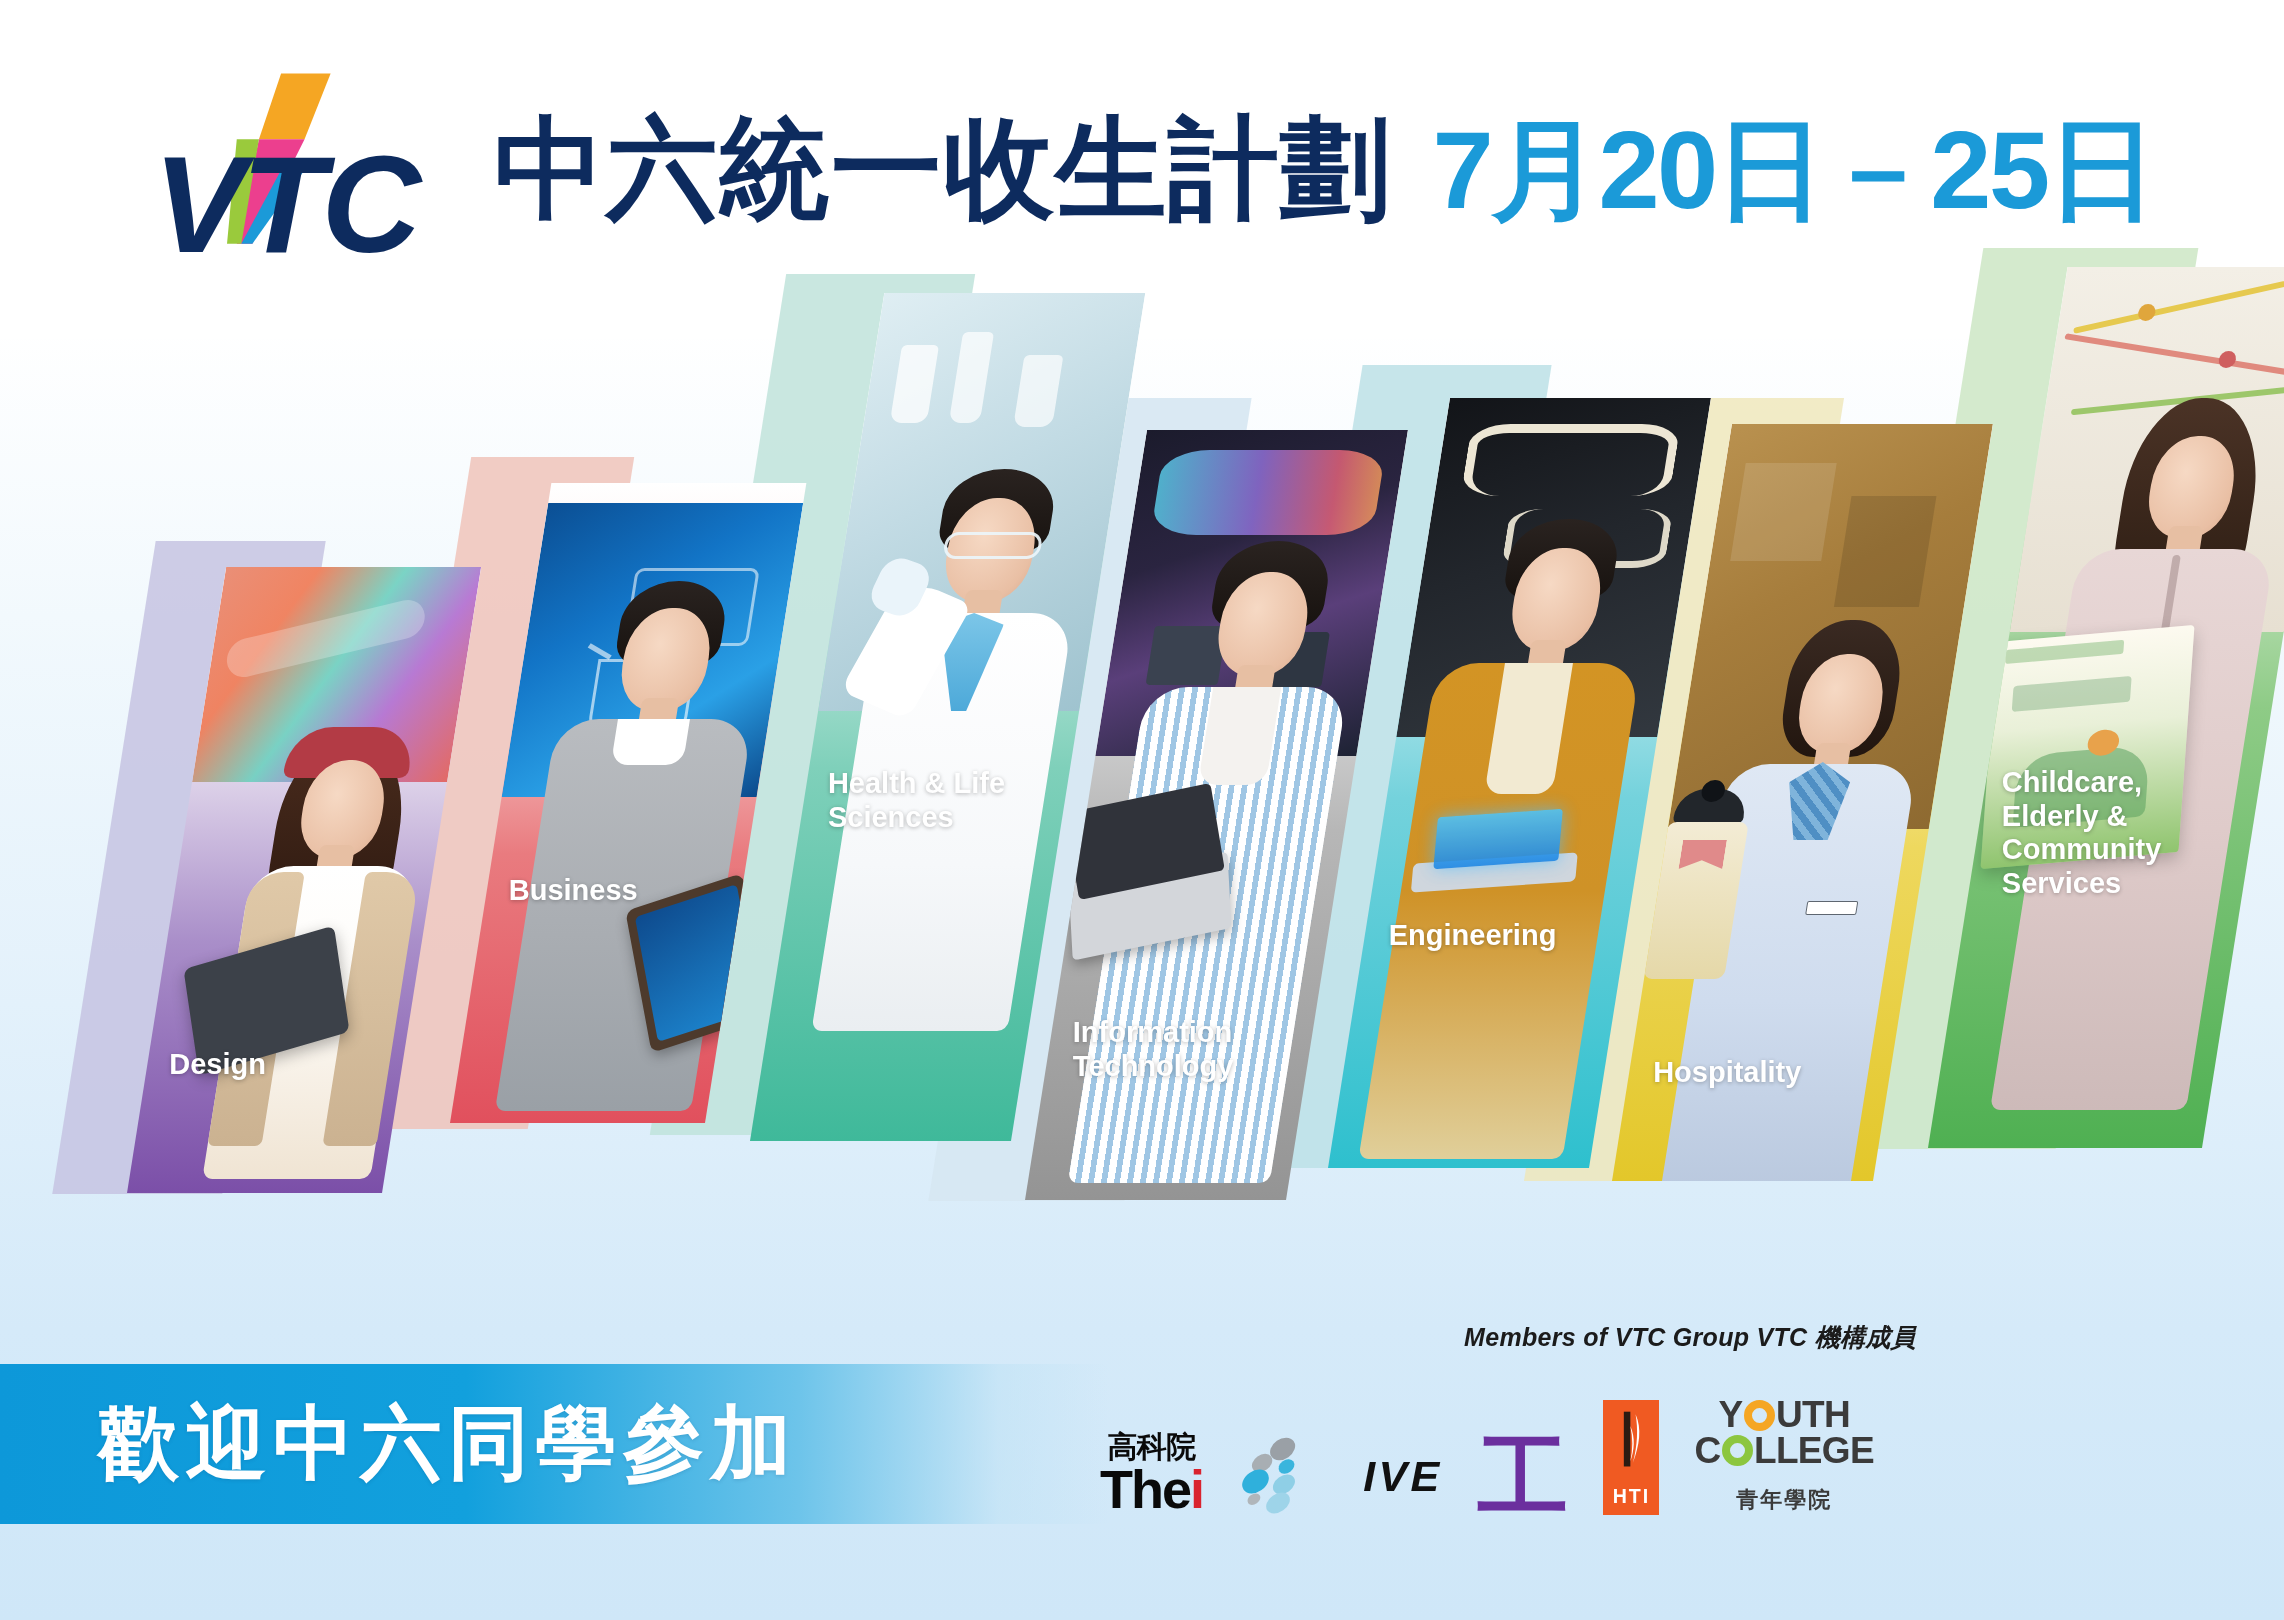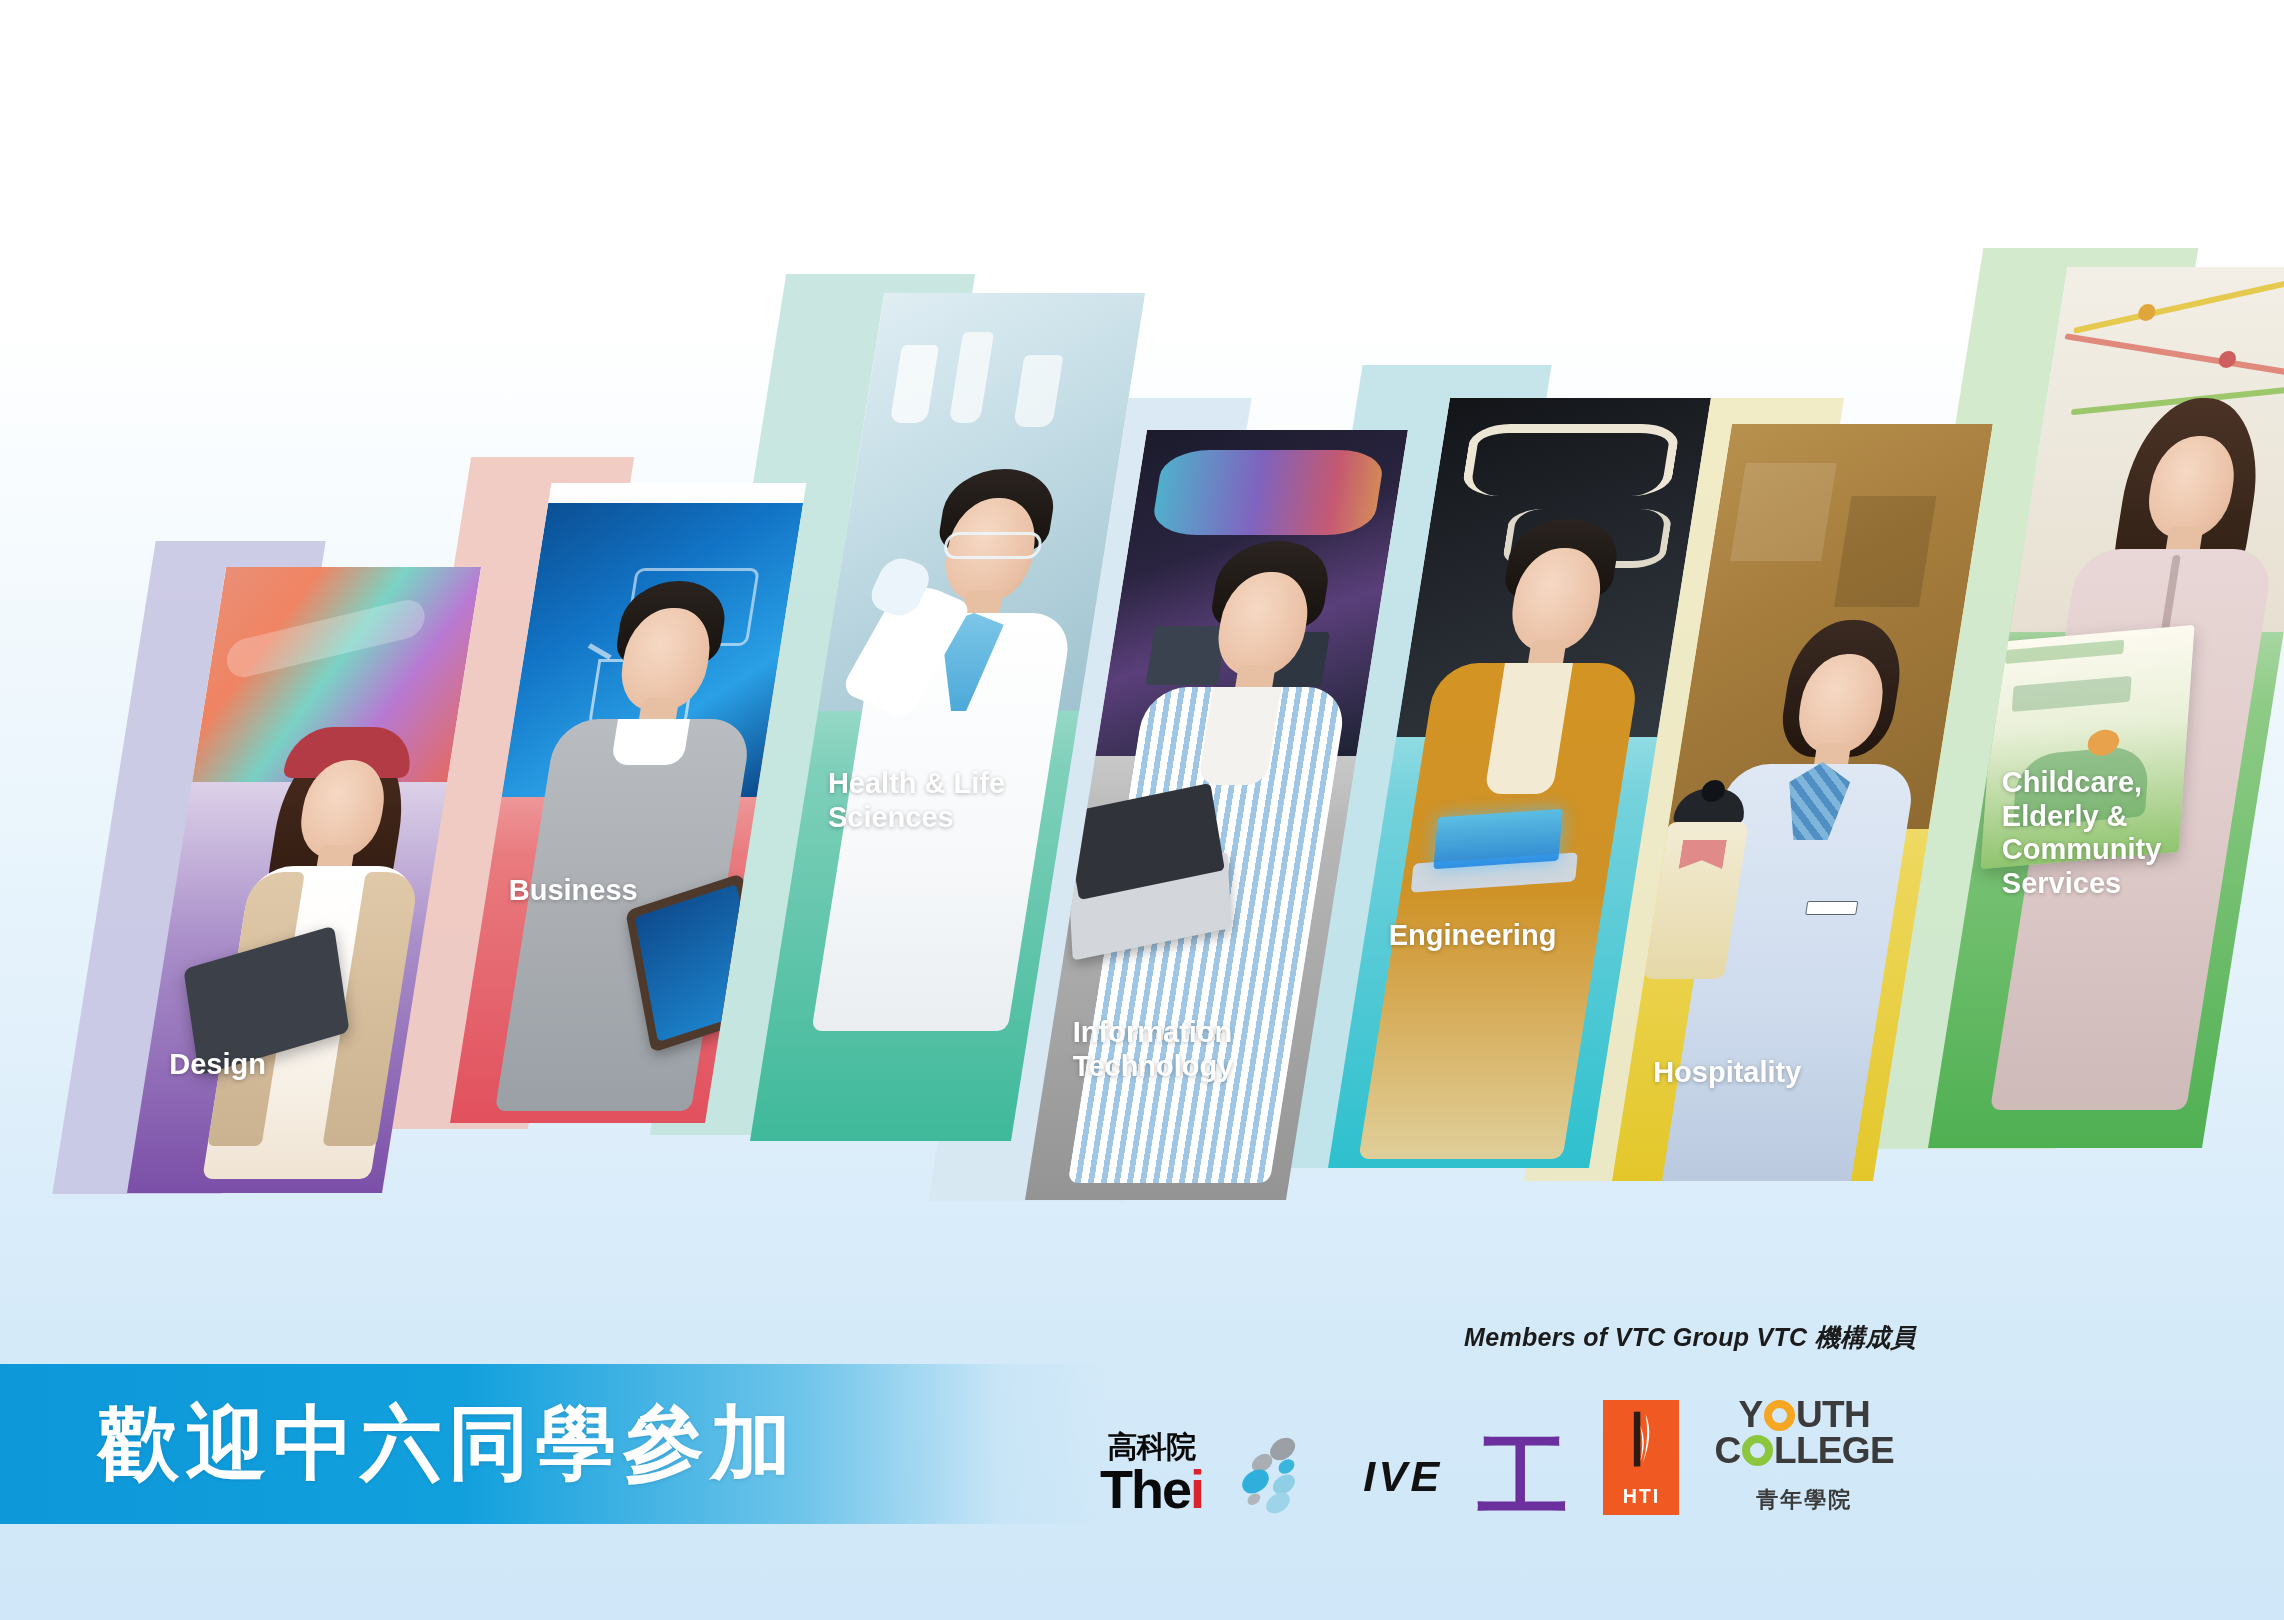--- a/index.html
+++ b/index.html
@@ -117,21 +117,21 @@
   .ive-wrap { display:flex; align-items:center; gap:5.2px; }
   .ive-dots { position:relative; width:84px; height:77px; }
   .ive-dots i { position:absolute; border-radius:50%; display:block; }
   .ive-txt { font-size:43px; font-weight:bold; font-style:italic; color:#111; letter-spacing:3.3px;margin-left:36px; }
 
   
   .purple-mark { font-size:91px; font-weight:bold; color:#6b2f9e; line-height:.82; letter-spacing:0; }
 
   
   .hti-box {
-    width:76px; height:115px; background:#f05a22;
+    width:56px; height:115px; background:#f05a22;
     display:flex; flex-direction:column; align-items:center; justify-content:flex-end;
     position:relative;
   }
   .hti-box .brush {
     position:absolute; top:9px; left:50%; transform:translateX(-50%);
     width:30px; height:68px;
   }
   .hti-box .hti-txt { color:#fff; font-size:19.6px; font-weight:bold; letter-spacing:2px; margin-bottom:6.5px; }
 
   
@@ -149,20 +149,38 @@
   .yc-l1, .yc-l2 { font-size:37px; font-weight:bold; color:#3b3b3b; letter-spacing:-0.7px; line-height:.96; display:flex; align-items:center; }
   .yc-o { display:inline-block; width:31px; height:31px; border-radius:50%; border:8.5px solid #f5a623; margin:0 1.3px; box-sizing:border-box; }
   .yc-o.green { border-color:#8cc63f; }
   .yc-cn { font-size:22px; font-weight:bold; color:#3b3b3b; letter-spacing:2px; margin-top:16px; }
 </style>
 </head>
 <body>
 
 <div id="banner">
 
+  <div id="header">
+    <div id="header-inner">
+
+      <div class="vtc-logo">
+        <svg class="flame" viewBox="0 0 470 310">
+          <polygon points="196,7 272,7 232,108 162,108" fill="#F5A623"></polygon>
+          <polygon points="162,108 232,108 152,268 128,268" fill="#EC3F8E"></polygon>
+          <polygon points="128,108 162,108 135,268 113,268" fill="#9ACA3C"></polygon>
+          <polygon points="196,155 232,155 152,268 135,268" fill="#1B9AD8"></polygon>
+        </svg>
+        <div class="vtc-text">VTC</div>
+      </div>
+
+      <div class="hdr-cn">中六統一收生計劃</div>
+      <div class="hdr-date">7月20日－25日</div>
+
+    </div>
+  </div>
 
   <div id="collage">
 
     <div class="backer" style="left:104px;  top:215px;  width:170px;  height:653px; background:#c6c3e2; opacity:.85;"></div>
     <div class="backer" style="left:418px;  top:131px;  width:163px;  height:672px; background:#f0c3ba; opacity:.85;"></div>
     <div class="backer" style="left:718px; top:-52px;  width:189px;  height:861px; background:#bfe3da; opacity:.85;"></div>
     <div class="backer" style="left:992px; top:72px;  width:196px;  height:803px; background:#d6e7f2; opacity:.9;"></div>
     <div class="backer" style="left:1299px; top:39px;   width:189px;  height:803px; background:#bce1e6; opacity:.85;"></div>
     <div class="backer" style="left:1586px; top:72px;  width:196px;  height:783px; background:#efe6b8; opacity:.8;"></div>
     <div class="backer" style="left:1912px; top:-78px; width:215px;  height:901px; background:#cce6c4; opacity:.85;"></div>

